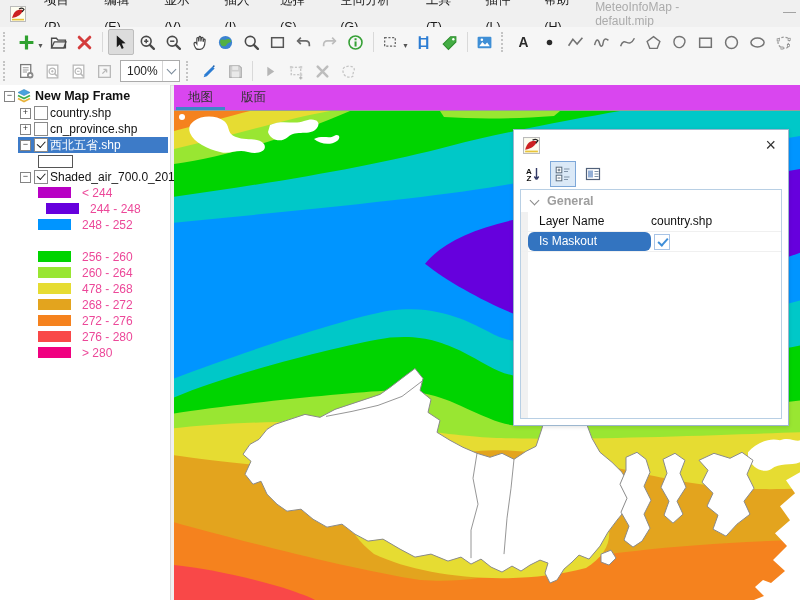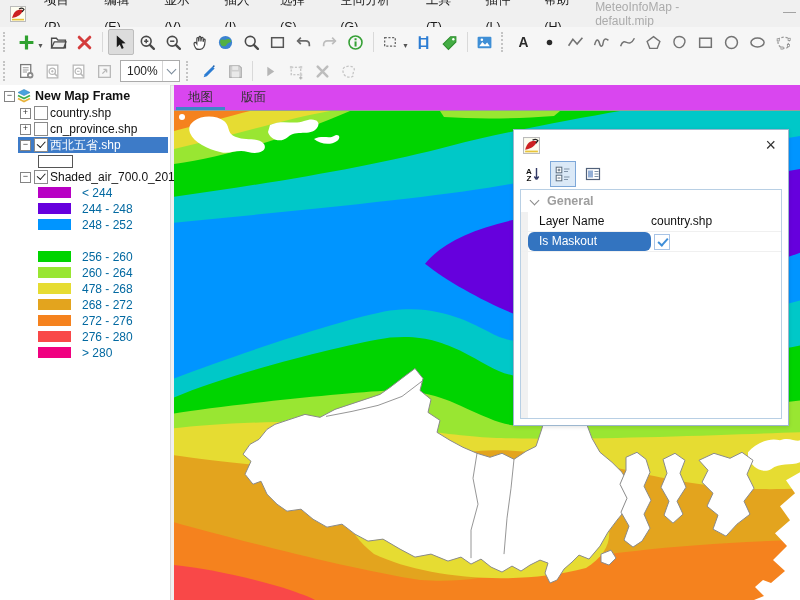--- a/index.html
+++ b/index.html
@@ -30,21 +30,21 @@
   #toc{left:0;top:85px;width:170px;height:515px;background:#fff;border-right:1px solid #d8d8d8;font-size:12px;color:#111;}
   .trow{position:relative;height:16px;line-height:16px;white-space:nowrap;}
   .expand{position:absolute;width:9px;height:9px;top:3px;border:1px solid #848484;background:#fff;font-size:9px;line-height:7px;text-align:center;color:#333;}
   .cbx{position:absolute;width:12px;height:12px;top:1px;border:1px solid #8a8a8a;background:#fff;}
   .cbx .mark{position:absolute;left:2px;top:2px;width:7px;height:3.5px;border-left:1.7px solid #1a1a1a;border-bottom:1.7px solid #1a1a1a;transform:rotate(-48deg);}
   .tlabel{position:absolute;left:50px;top:0;}
   .sel-bg{position:absolute;left:18px;right:2px;top:0;bottom:0;background:#3d7bc8;}
   .sel-bg ~ .tlabel{color:#fff;}
   .swatch{position:absolute;left:38px;top:2px;width:33px;height:11px;border:1px solid #555;}
   .lgswatch{position:absolute;left:38px;top:2px;width:33px;height:11px;}
-  .lglabel{position:absolute;left:82px;top:0;color:#0369a1;}
+  .lglabel{position:absolute;left:82px;top:0;color:#ec4899;}
   .rooticon{position:absolute;left:16px;top:0;width:16px;height:16px;}
   .rootlabel{position:absolute;left:35px;top:0;font-weight:bold;font-size:12.5px;}
   
   #tabbar{left:174px;top:85px;width:626px;height:25px;background:#d946ef;border-bottom:1px solid #ddd;display:flex;}
   .tab{position:relative;padding:0 14px;font-size:12.5px;color:#333;line-height:24px;}
   .tab.active::after{content:"";position:absolute;left:2px;right:2px;bottom:0;height:3px;background:#3d87c8;}
   
   #map{left:174px;top:110px;width:626px;height:490px;border-top:1px solid #9a9a9a;box-sizing:border-box;background:#0095FF;}
   #map svg{position:absolute;left:0;top:0;width:100%;height:100%;}
   .prov{stroke:#8a8a8a;stroke-width:1;stroke-linejoin:round;}
@@ -377,21 +377,21 @@
       <span class="expand" style="left:20px">−</span>
       <span class="cbx" style="left:34px">
         <span class="mark"></span>
       </span>
       <span class="tlabel">Shaded_air_700.0_2016</span>
     </div>
     <div class="trow" style="top: 100px; position: absolute; left: 0px; right: 0px; height: 16px;">
       <span class="lgswatch" style="background:#B800C4"></span>
       <span class="lglabel">&lt; 244</span>
     </div>
-    <div class="trow" style="top: 116px; position: absolute; left: 0px; right: 0px; height: 16px; text-align: center;">
+    <div class="trow" style="top: 116px; position: absolute; left: 8px; right: 0px; height: 16px; text-align: center;">
       <span class="lgswatch" style="background:#6600DD"></span>
       <span class="lglabel">244 - 248</span>
     </div>
     <div class="trow" style="top: 132px; position: absolute; left: 0px; right: 0px; height: 16px;">
       <span class="lgswatch" style="background:#0095FF"></span>
       <span class="lglabel">248 - 252</span>
     </div>
     <div class="trow" style="top: 164px; position: absolute; left: 0px; right: 0px; height: 16px;">
       <span class="lgswatch" style="background:#00D400"></span>
       <span class="lglabel">256 - 260</span>

